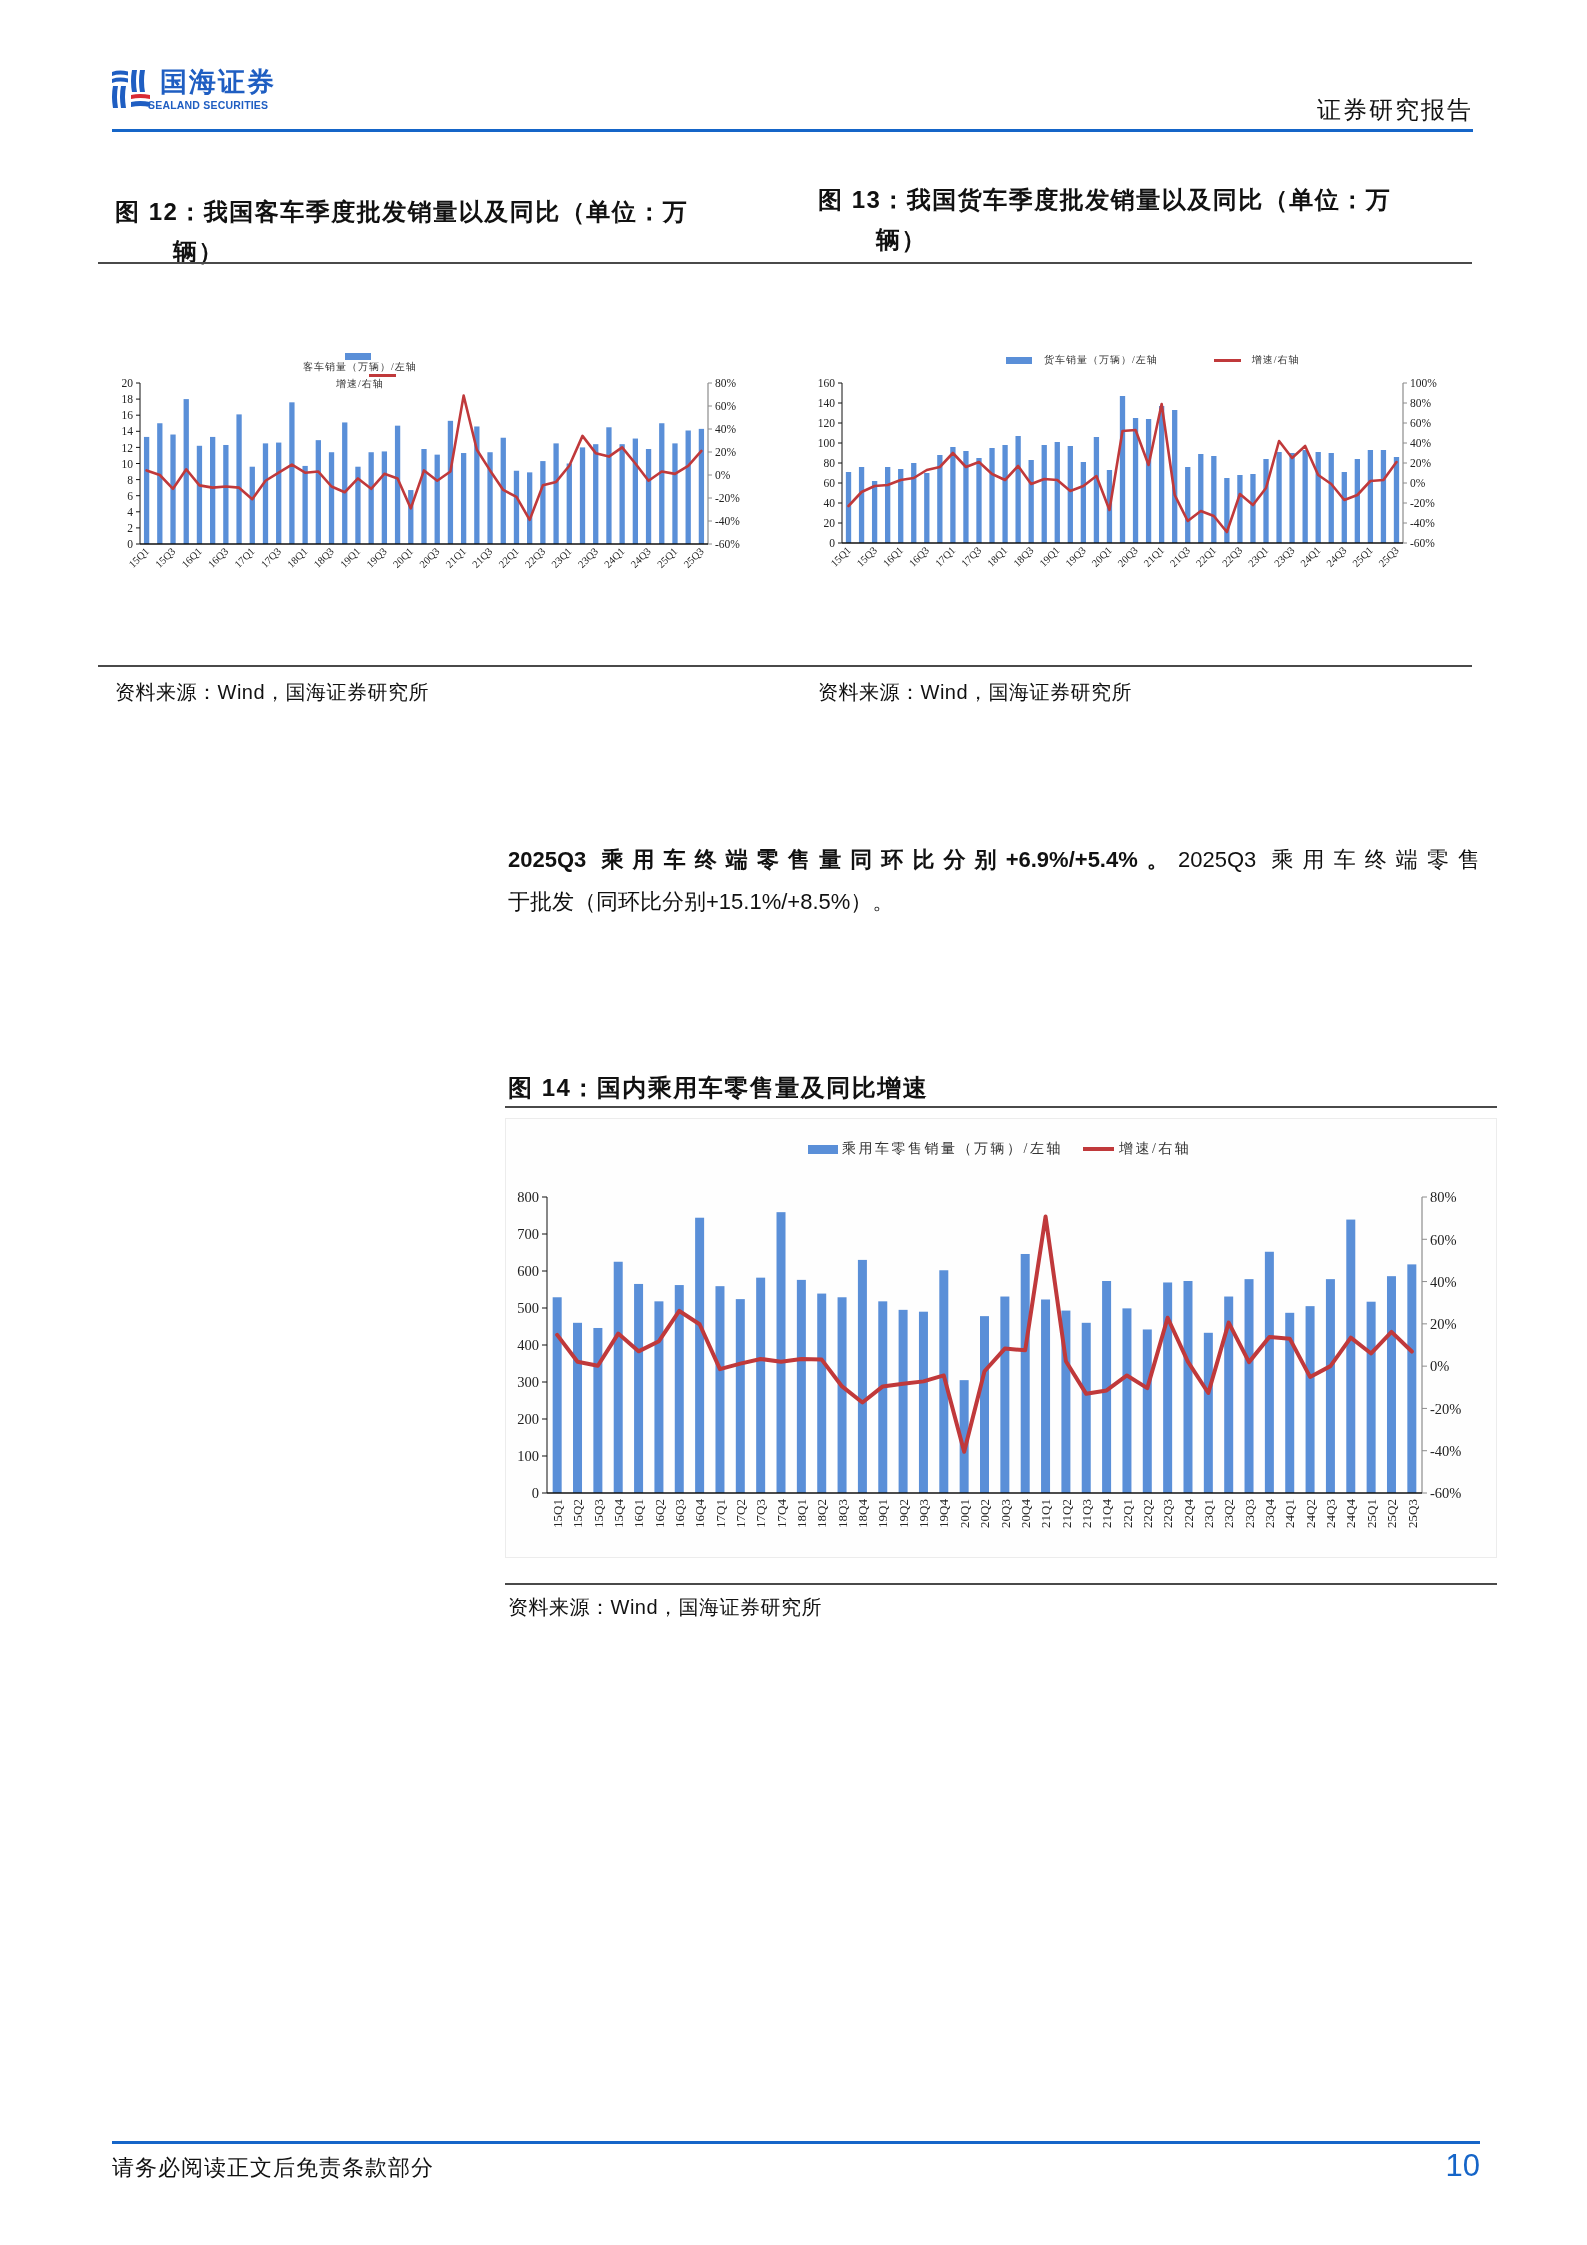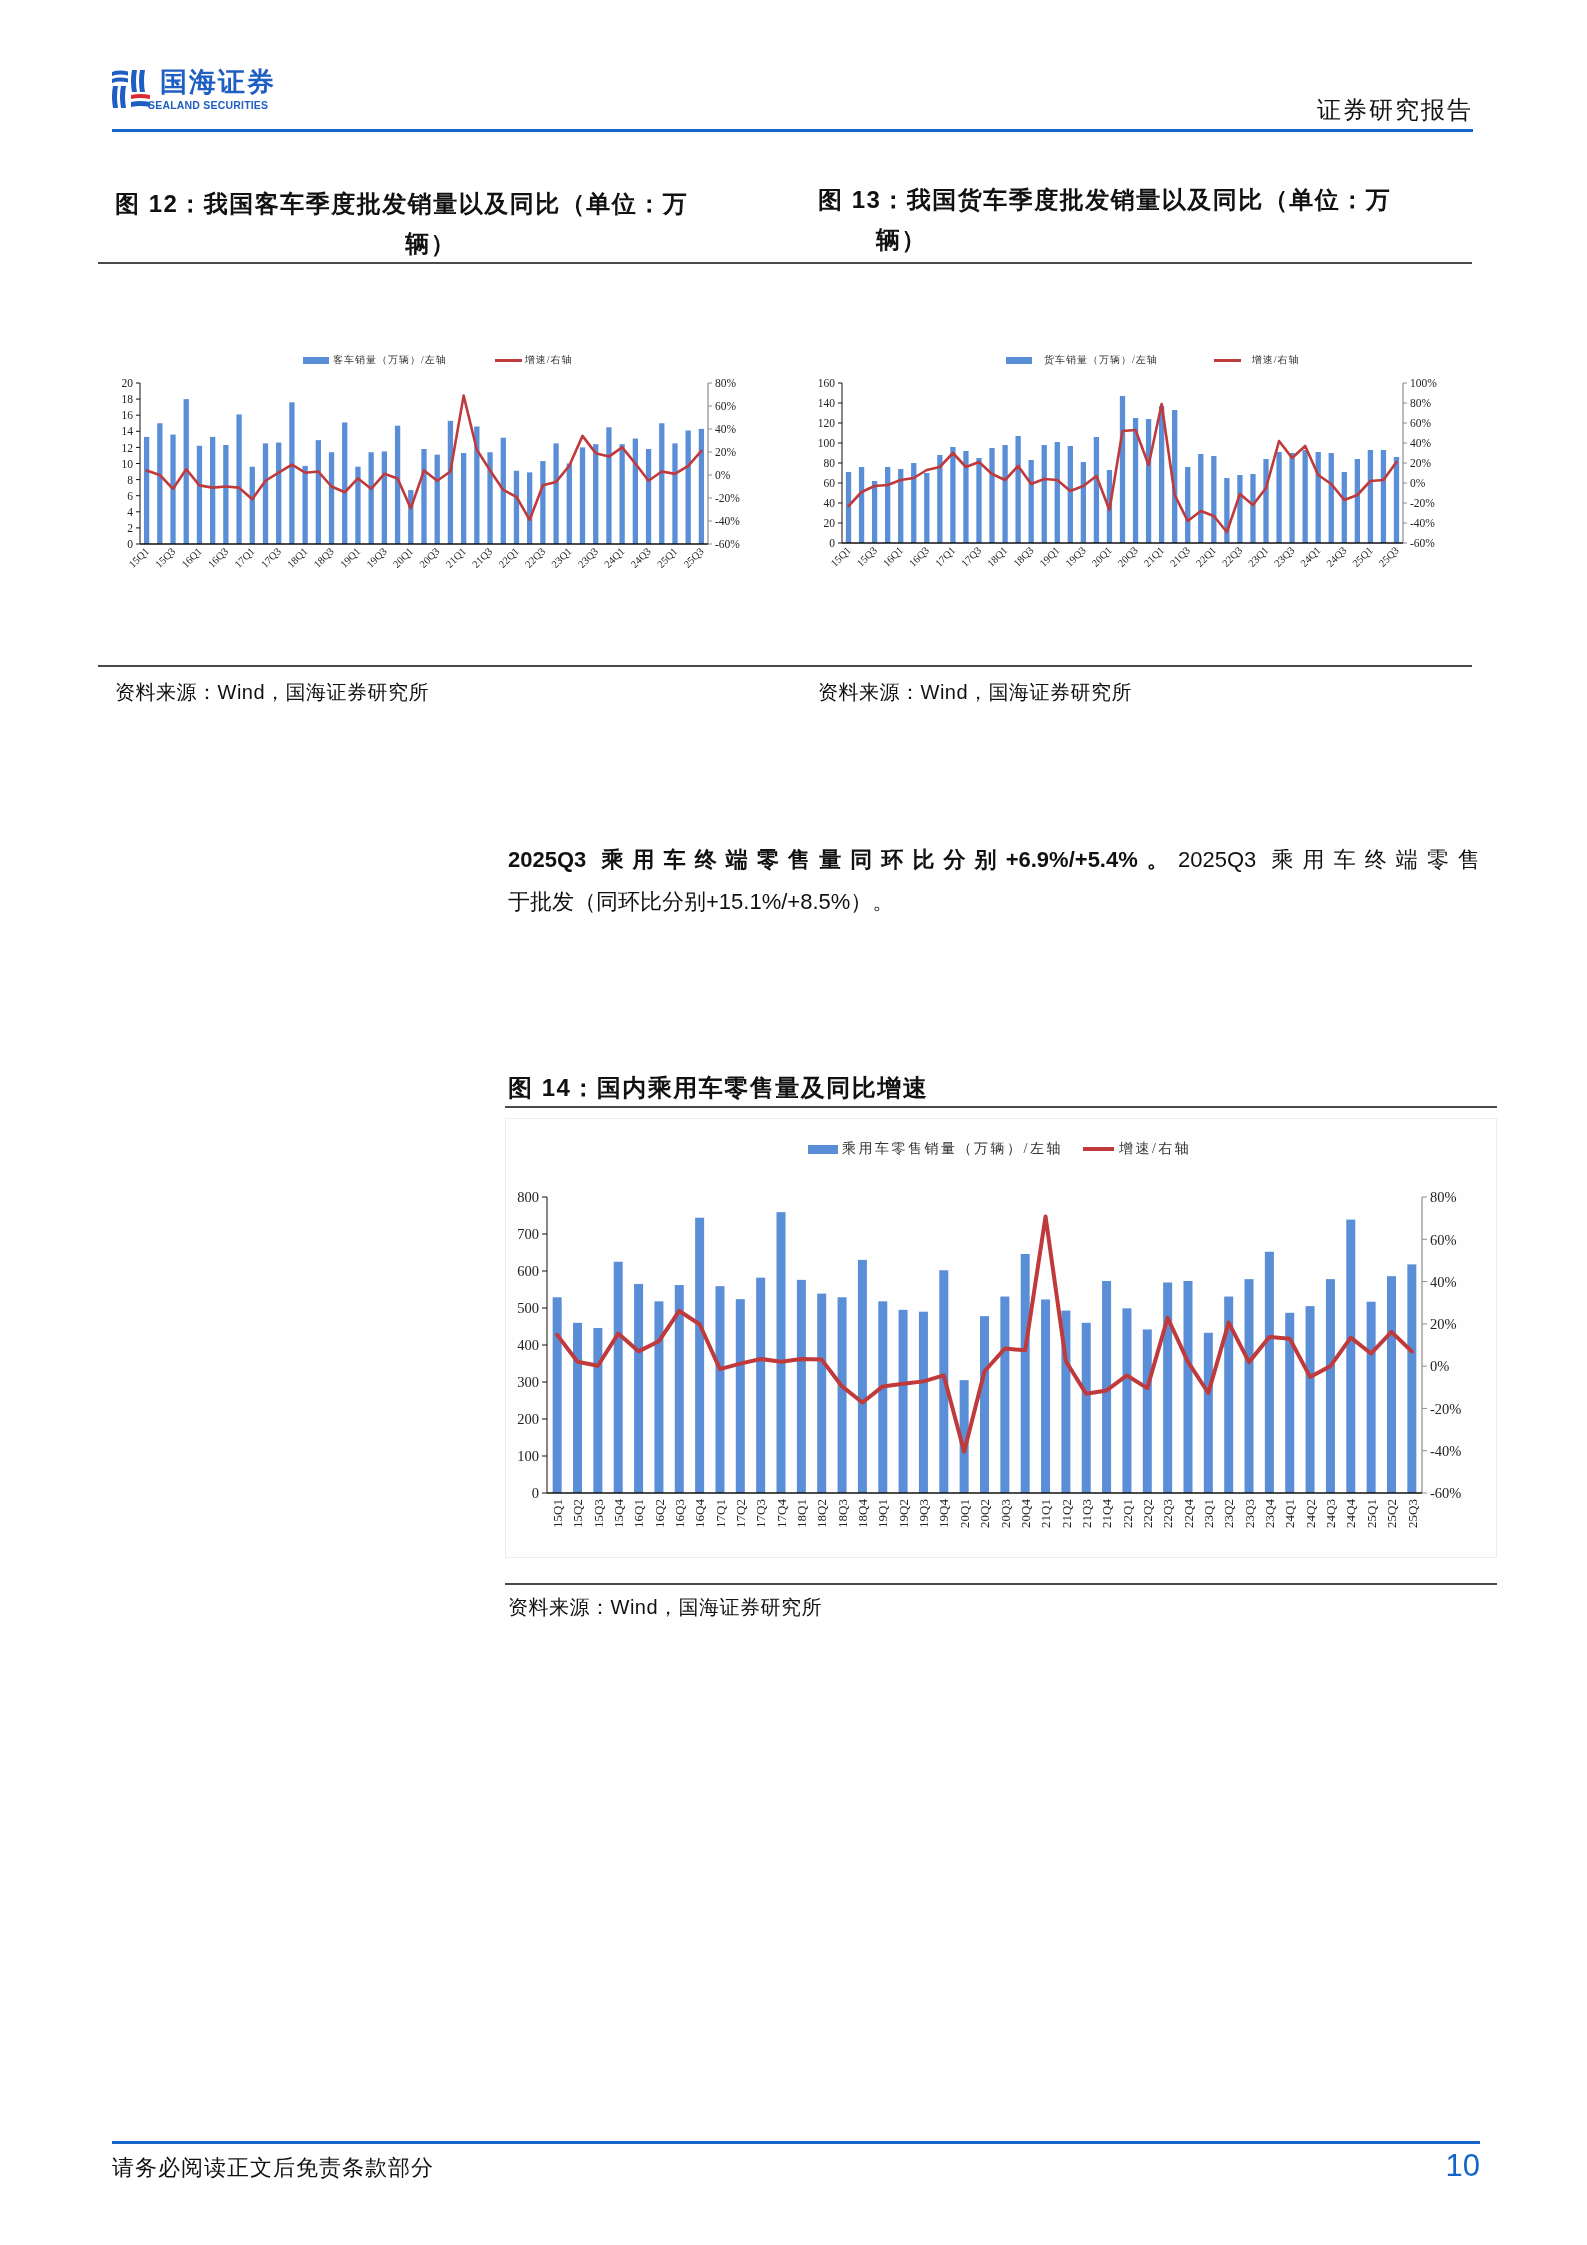--- a/index.html
+++ b/index.html
@@ -56,31 +56,31 @@
   <path d="M22 2 L27 2 Q25 13 27 24 L22 24 Q20 13 22 2Z" fill="#1f5ec2"></path>
   <path d="M30 2 L35 2 Q33 13 35 24 L30 24 Q28 13 30 2Z" fill="#1f5ec2"></path>
   <path d="M21 27 Q30 25 40 27 L40 31 Q30 29 21 31Z" fill="#d92b34"></path>
   <path d="M21 34 Q30 32 40 34 L40 39 Q30 37 21 39Z" fill="#1f5ec2"></path>
 </svg>
 <div class="abs logo-cn">国海证券</div>
 <div class="abs logo-en">SEALAND SECURITIES</div>
 <div class="abs report-type serif">证券研究报告</div>
 <div class="abs rule-blue" style="left:112px;top:129px;width:1361px;height:3px;"></div>
 
-<div class="abs caption" style="left:115px;top:184px;text-align:center;">
+<div class="abs caption" style="left:115px;top:192px;">
   <div>图 12：我国客车季度批发销量以及同比（单位：万</div>
   <div class="l2">辆）</div>
 </div>
 <div class="abs caption" style="left:818px;top:180px;">
   <div>图 13：我国货车季度批发销量以及同比（单位：万</div>
   <div class="l2">辆）</div>
 </div>
 <div class="abs rule-dark" style="left:98px;top:262px;width:1374px;height:2px;"></div>
 
-<div class="abs legend legend-sm" style="left:303px;top:353px;">
+<div class="abs legend legend-sm" style="left:303px;top:353px;flex-direction:column;">
   <span class="sw-bar" style="background: rgb(90, 143, 216);"></span>
   <span>客车销量（万辆）/左轴</span>
   <span class="sw-line" style="background: rgb(192, 57, 59);"></span>
   <span>增速/右轴</span>
 </div>
 <svg id="chart-0" class="abs" style="left:100px;top:375px;" width="660" height="225">
     <rect x="43.95" y="61.93" width="5.3" height="107.07" fill="#5a8fd8"></rect>
     <rect x="57.16" y="48.25" width="5.3" height="120.75" fill="#5a8fd8"></rect>
     <rect x="70.37" y="59.52" width="5.3" height="109.48" fill="#5a8fd8"></rect>
     <rect x="83.58" y="24.10" width="5.3" height="144.90" fill="#5a8fd8"></rect>

